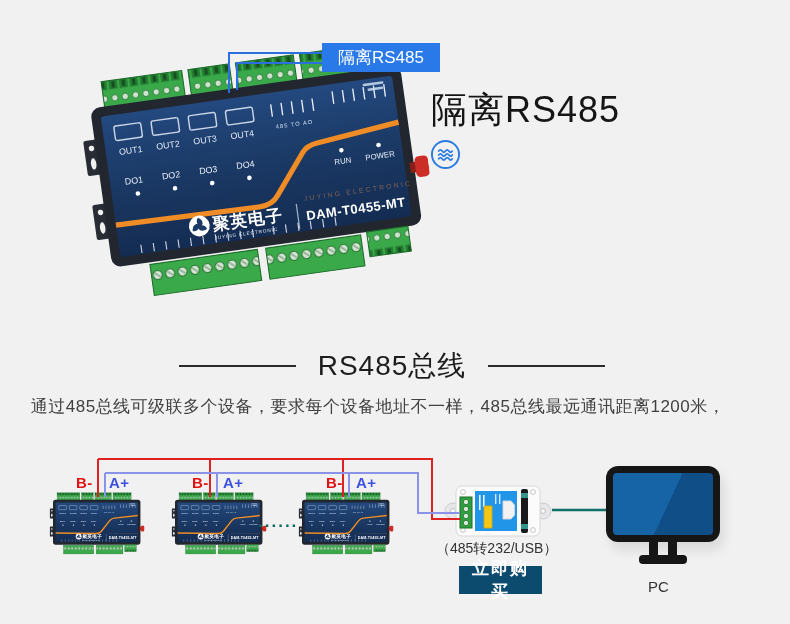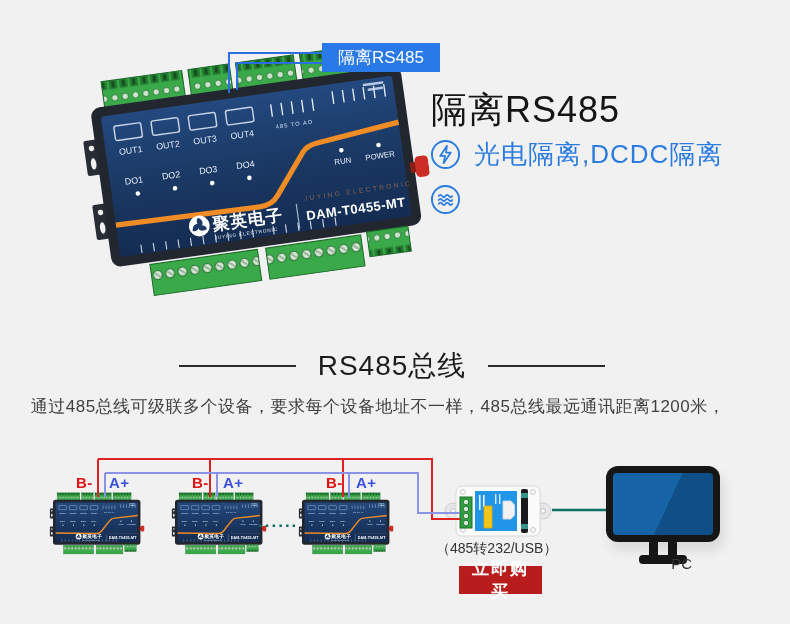--- a/index.html
+++ b/index.html
@@ -55,38 +55,38 @@
     left:258px;top:512px;z-index:3;
     color:#0d6b5e;font-size:17px;font-weight:bold;letter-spacing:2px;
   }
   .converter{left:448px;top:484px;z-index:4;}
   .converter-caption{
     left:436px;top:540px;width:126px;z-index:3;text-align:left;
     font-size:14px;color:#333;white-space:nowrap;
   }
   .buy-btn{
     left:459px;top:566px;width:83px;height:28px;z-index:6;
-    background:#b91c1c;color:#fff;font-size:17px;font-weight:bold;
+    background:#0c4a6e;color:#fff;font-size:17px;font-weight:bold;
     display:flex;align-items:center;justify-content:center;
     letter-spacing:2px;cursor:pointer;border:none;
   }
   .pc{left:606px;top:466px;z-index:3;width:114px;}
   .pc-frame{
     width:114px;height:76px;background:#161616;border-radius:12px;
     padding:7px;box-sizing:border-box;box-shadow:4px 8px 12px rgba(0,0,0,.10);
   }
   .pc-screen{
     width:100%;height:100%;border-radius:4px;
     background:linear-gradient(115deg,#1663a5 54%,#0f4e86 54%);
   }
   .pc-neck{width:28px;height:13px;margin:0 auto;display:flex;justify-content:space-between;}
   .pc-neck div{width:9px;height:13px;background:#161616;}
   .pc-base{width:48px;height:9px;background:#161616;border-radius:4px;margin:0 auto;}
   .pc-label{
-    left:648px;top:555px;width:44px;z-index:3;text-align:right;
+    left:648px;top:578px;width:44px;z-index:3;text-align:left;
     font-size:15px;color:#333;
   }
 
   .wires{left:0;top:0;z-index:5;pointer-events:none;}
   svg{overflow:visible;display:block;}
 </style>
 </head>
 <body>
 
 <svg width="0" height="0" aria-hidden="true">
@@ -216,27 +216,20 @@
 <div class="abs callout">
   <span>隔离RS485</span>
 </div>
 
 <div class="abs hero-title">隔离RS485</div>
 
 <div class="abs features">
   <div class="feature-row">
     <svg class="feature-icon" viewBox="0 0 32 32">
       <circle cx="16" cy="16" r="14" fill="none" stroke="#2b7ce0" stroke-width="2"></circle>
-      <path d="M17.5,7 L10.5,17.5 h5 L14,25 L21.5,14 h-5 Z" fill="none" stroke="#2b7ce0" stroke-width="1.8" stroke-linejoin="round"></path>
-    </svg>
-    <span class="feature-text">光电隔离,DCDC隔离</span>
-  </div>
-  <div class="feature-row">
-    <svg class="feature-icon" viewBox="0 0 32 32">
-      <circle cx="16" cy="16" r="14" fill="none" stroke="#2b7ce0" stroke-width="2"></circle>
       <g fill="none" stroke="#2b7ce0" stroke-width="1.8" stroke-linecap="round">
         <path d="M9,12.5 q1.75,-2.4 3.5,0 q1.75,2.4 3.5,0 q1.75,-2.4 3.5,0 q1.75,2.4 3.5,0"></path>
         <path d="M9,16.5 q1.75,-2.4 3.5,0 q1.75,2.4 3.5,0 q1.75,-2.4 3.5,0 q1.75,2.4 3.5,0"></path>
         <path d="M9,20.5 q1.75,-2.4 3.5,0 q1.75,2.4 3.5,0 q1.75,-2.4 3.5,0 q1.75,2.4 3.5,0"></path>
       </g>
     </svg>
   </div>
 </div>
 
 <div class="abs bus-heading">

